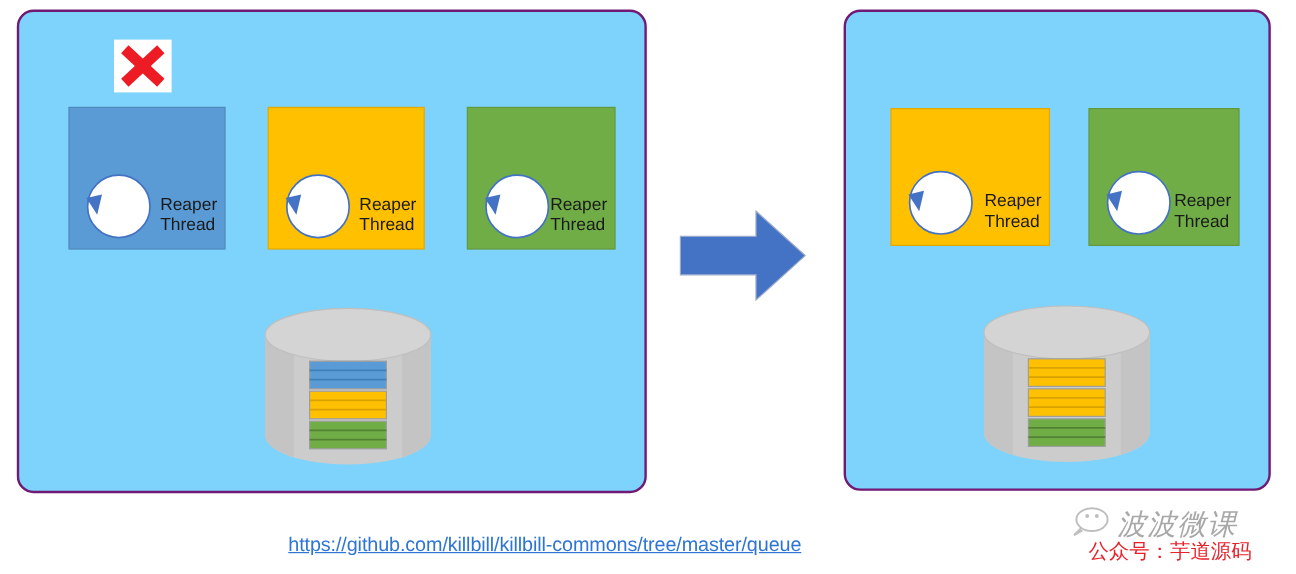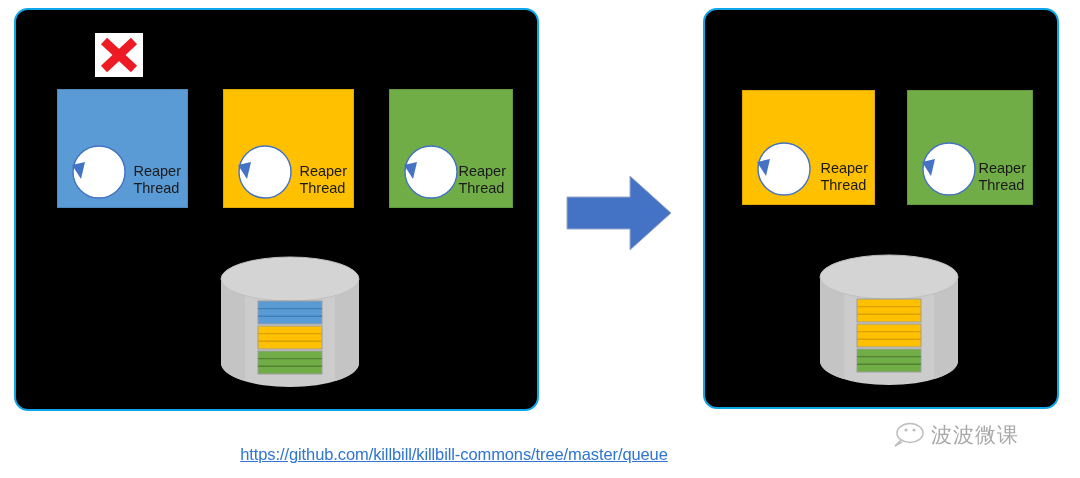--- a/index.html
+++ b/index.html
@@ -11,22 +11,22 @@
     width: 1080px;
     height: 478px;
     position: relative;
     overflow: hidden;
     font-family: "Liberation Sans", sans-serif;
   }
 
   
   .panel {
     position: absolute;
-    background: #000000;
-    border: 2px solid #0ea5e9;
+    background: #7dd3fc;
+    border: 2px solid #701a75;
     border-radius: 14px;
     box-sizing: border-box;
   }
   #panel-left  { left: 14px;  top: 8px;  width: 525px; height: 403px; }
   #panel-right { left: 703px; top: 8px;  width: 356px; height: 401px; }
 
   
   .reaper-box {
     position: absolute;
     box-sizing: border-box;
@@ -97,22 +97,23 @@
     position: absolute;
     left: 893px;
     top: 421px;
     width: 186px;
     height: 56px;
   }
   #wm-title {
     position: absolute;
     left: 38px;
     top: 0px;
-    font-size: 21px;
+    font-size: 24px;
     color: #A8A8A8;
+    font-style: italic;
     font-family: "Liberation Serif", serif;
     letter-spacing: 1px;
     white-space: nowrap;
   }
   #wm-account {
     position: absolute;
     left: 14px;
     top: 27px;
     font-size: 17px;
     color: #E8202A;
@@ -248,13 +249,14 @@
 <a id="source-link" href="#">https://github.com/killbill/killbill-commons/tree/master/queue</a>
 
 <div id="watermark">
   <svg id="wechat-icon" viewBox="0 0 38 26">
     <ellipse cx="17" cy="11" rx="13" ry="9.5" fill="none" stroke="#BEBEBE" stroke-width="1.6"></ellipse>
     <path d="M8,18 L2,24 L9,20" fill="none" stroke="#BEBEBE" stroke-width="1.6"></path>
     <circle cx="13" cy="8" r="1.6" fill="#BEBEBE"></circle>
     <circle cx="21" cy="8" r="1.6" fill="#BEBEBE"></circle>
   </svg>
   <div id="wm-title">波波微课</div>
+  <div id="wm-account">公众号：芋道源码</div>
 </div>
 
 </body></html>

